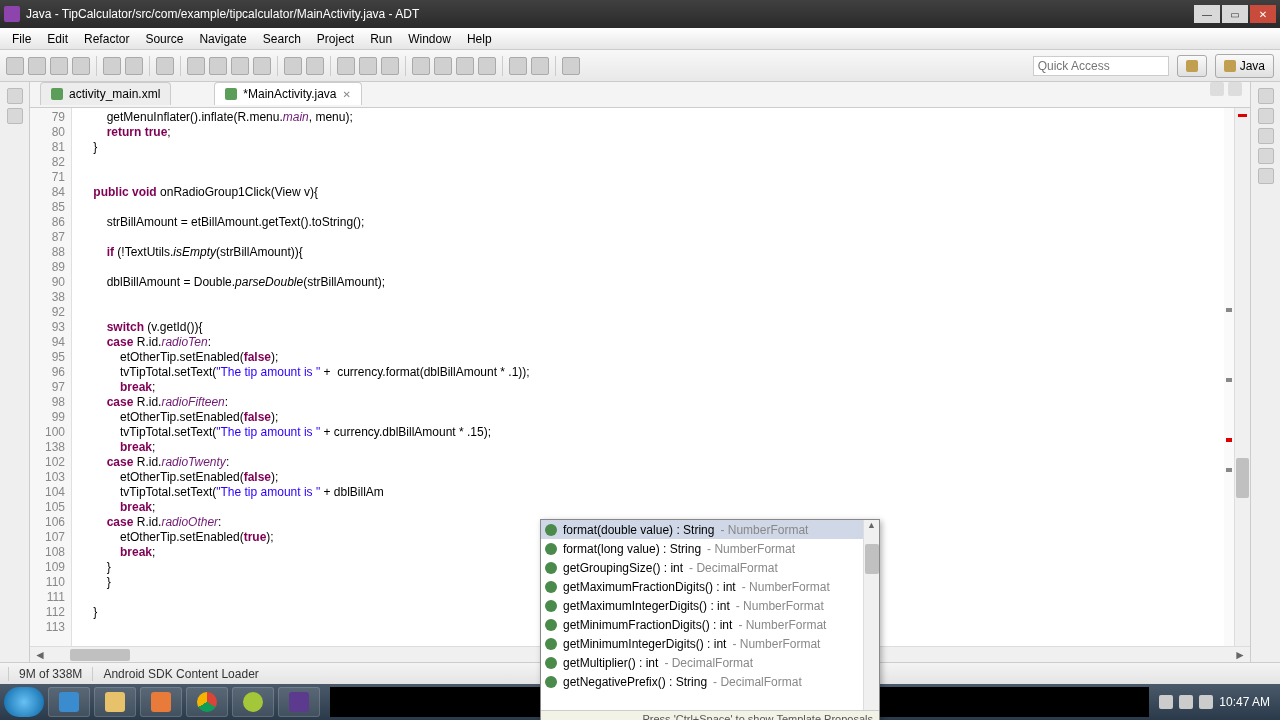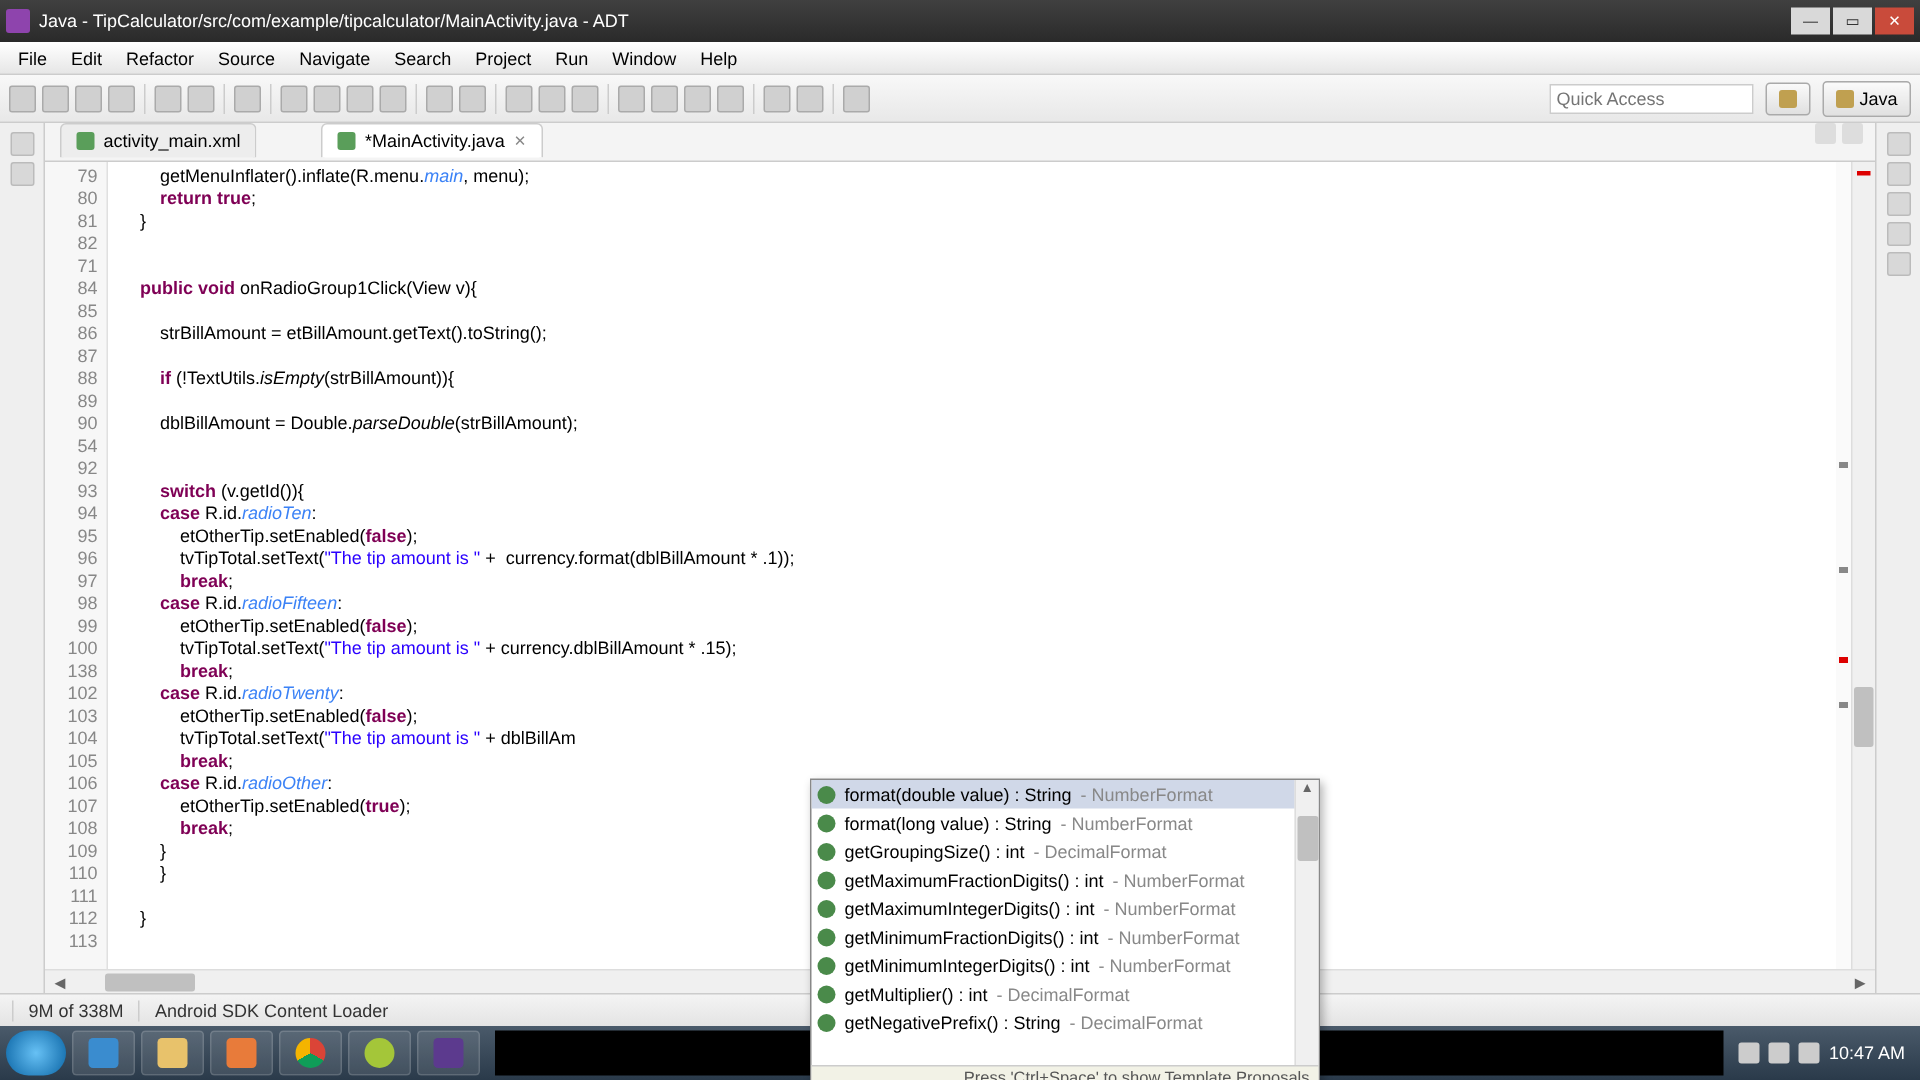--- a/index.html
+++ b/index.html
@@ -42,21 +42,21 @@
 .tab-close { color:#888; font-size:10px; }
 .tab-actions { margin-left:auto; margin-right:8px; display:flex; gap:4px; }
 .tab-action { width:14px; height:14px; background:#ddd; border-radius:2px; cursor:pointer; }
 
 .editor-body { flex:1; display:flex; font-family: Consolas, monospace; position:relative; overflow: hidden; background:#fff;}
 .ln-col { width: 42px; background:#f7f7f7; border-right:1px solid #e0e0e0; text-align:right; padding: 2px 6px 2px 2px; color:#888; font-size:12px; line-height:15px;}
 .code-col { flex:1; padding:2px 0 2px 8px; font-size:12px; line-height:15px; white-space:pre; color:#000; position:relative;}
 .kw { color:#7f0055; font-weight:bold; }
 .str { color:#2a00ff; }
 .mth { font-style: italic; }
-.fld { color:#3b82f6; }
+.fld { color:#701a75; }
 .err { color:#000; border-bottom: 1px wavy #d00; }
 .highlight-line { position:absolute; left:0; right:0; height:15px; background:#e8e8e8; z-index:-1; }
 .cursor-line { position:absolute; left:0; right:0; height:15px; outline: 1px solid #b0b0b0; z-index:-1; }
 
 
 .right-gutter { width: 30px; background: #efefef; border-left: 1px solid #ccc; display:flex; flex-direction:column; gap:4px; padding-top:6px; align-items:center;}
 
 
 .autocomplete { position:absolute; left: 540px; top: 437px; width: 340px; height: 211px; background: #fff; border: 1px solid #888; box-shadow: 2px 2px 6px rgba(0,0,0,.3); display:flex; flex-direction:column; font-size:11px; z-index:100;}
 .ac-list { flex:1; overflow:hidden; }
@@ -190,21 +190,21 @@
           <div>81</div>
           <div>82</div>
           <div>71</div>
           <div>84</div>
           <div>85</div>
           <div>86</div>
           <div>87</div>
           <div>88</div>
           <div>89</div>
           <div>90</div>
-          <div>54</div>
+          <div>38</div>
           <div>92</div>
           <div>93</div>
           <div>94</div>
           <div>95</div>
           <div>96</div>
           <div>97</div>
           <div>98</div>
           <div>99</div>
           <div>100</div>
           <div>138</div>

